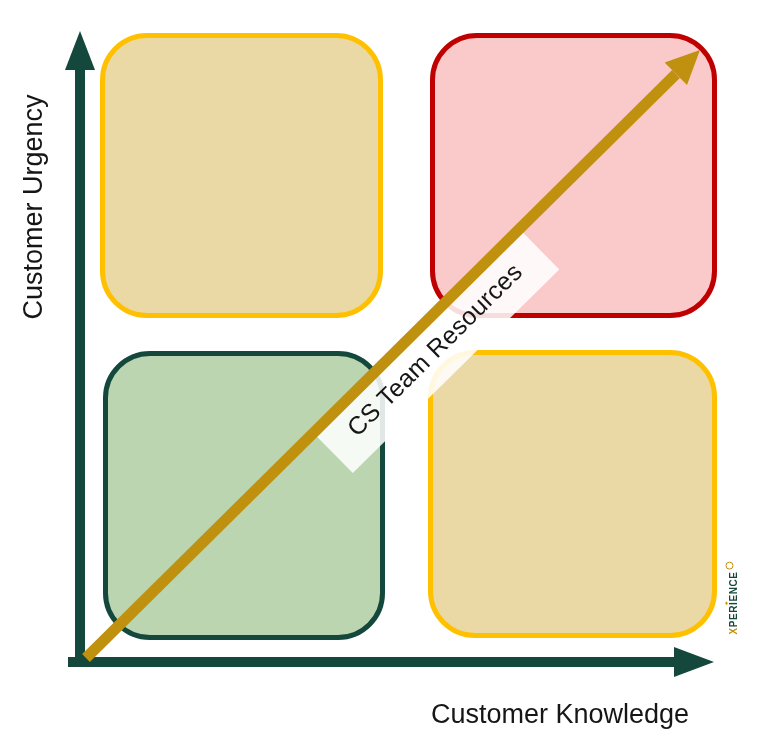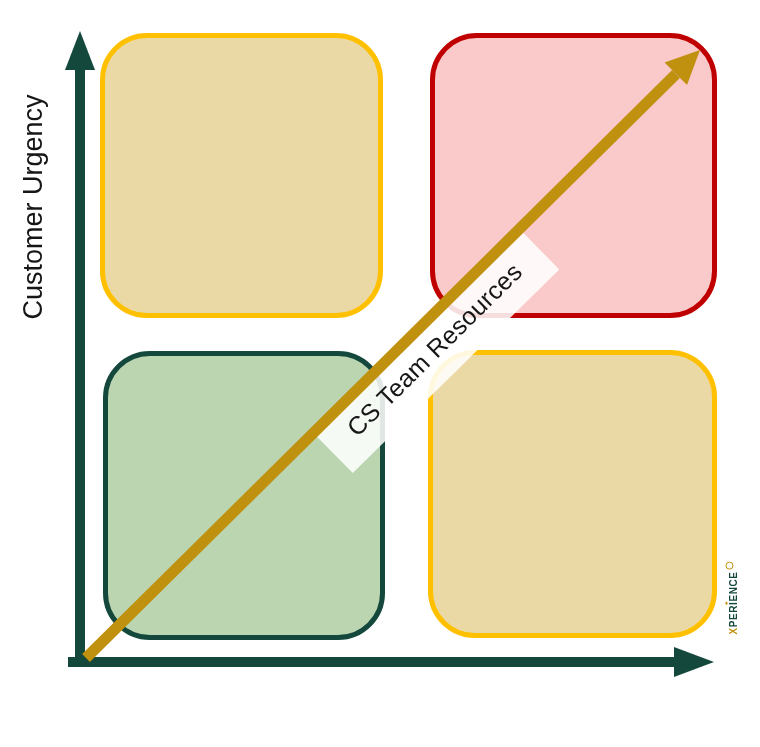--- a/index.html
+++ b/index.html
@@ -121,20 +121,21 @@
     <polygon class="teal-fill" points="80,31 65,70 95,70"></polygon>
 
     <line class="teal-stroke" x1="68" y1="662" x2="678" y2="662" stroke-width="10"></line>
     <polygon class="teal-fill" points="714,662 674,647 674,677"></polygon>
 
     <line class="gold-stroke" x1="86" y1="658" x2="676" y2="74" stroke-width="11"></line>
     <polygon class="gold-fill" points="700,50 687,85 664.6,62.4"></polygon>
   </svg>
 
   <div class="y-label">Customer Urgency</div>
+  <div class="x-label">Customer Knowledge</div>
 
   <div class="watermark">
     <span class="wm-x">X</span>
       <span>PER</span>
       <span class="wm-i">I</span>
       <span>ENCE</span>
       <span class="wm-mark"></span>
   </div>
 
 </div>

